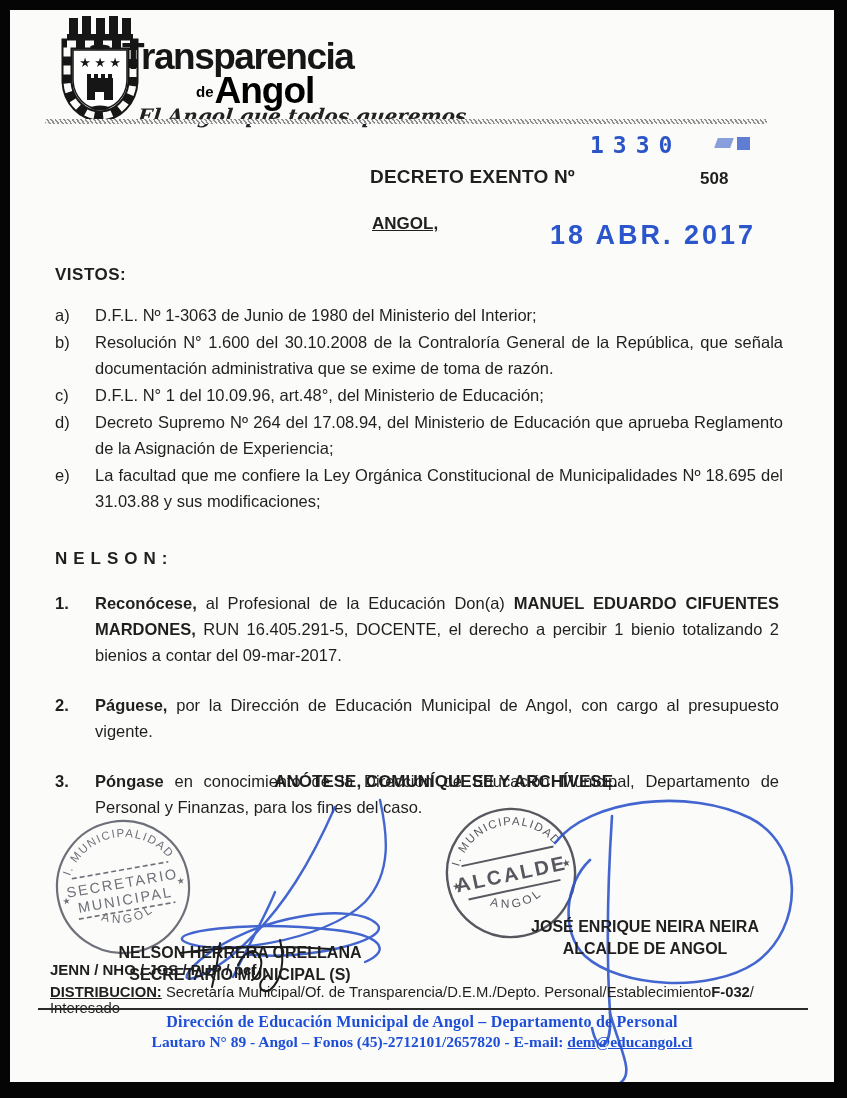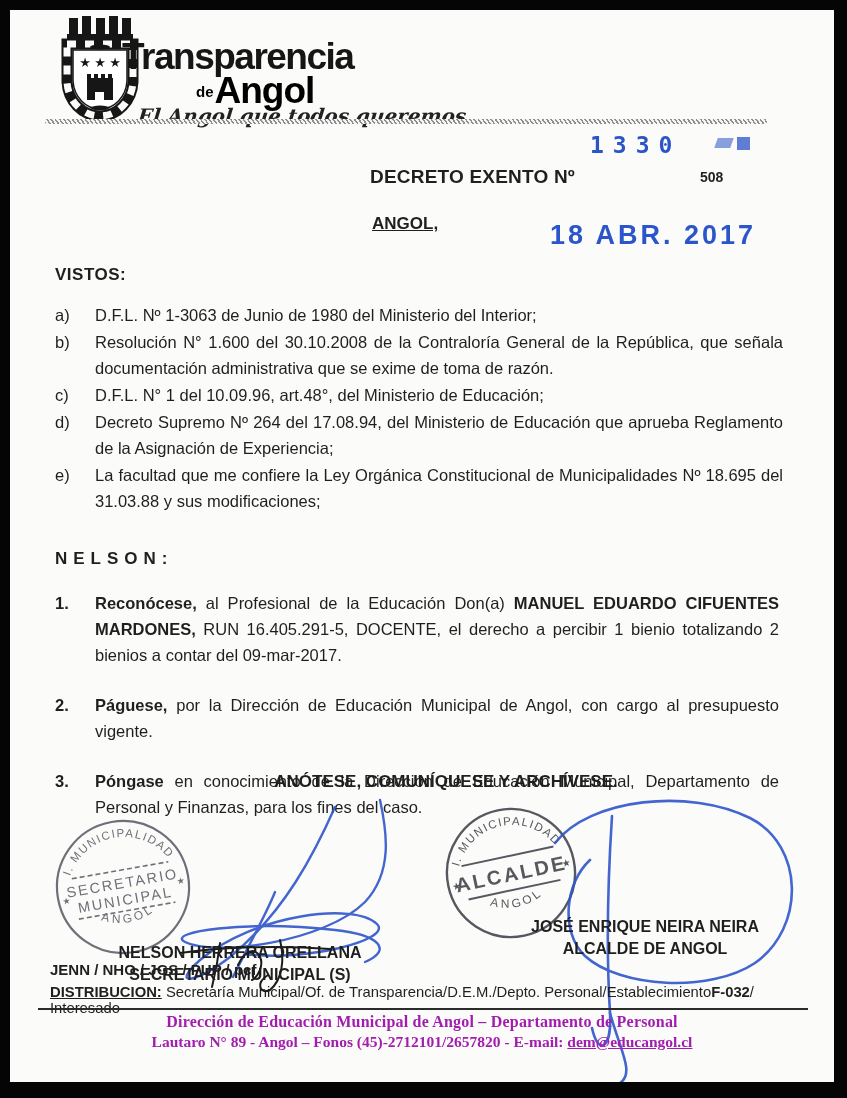--- a/index.html
+++ b/index.html
@@ -20,21 +20,21 @@
   .divider {
     position:absolute; left:35px; top:109px; width:722px; height:5px;
     background:repeating-linear-gradient(55deg,#8f8f8f 0 1.5px,#f5f5f5 1.5px 3.5px);
     border-radius:2px;
   }
   
   .folio { position:absolute; left:580px; top:122px; font-family:"DejaVu Sans Mono", monospace; font-weight:700; font-size:23px; letter-spacing:9px; color:#2b54c6; }
   .smudge1 { position:absolute; left:706px; top:128px; width:16px; height:10px; background:#2b54c6; opacity:.55; transform:skewX(-20deg); }
   .smudge2 { position:absolute; left:727px; top:127px; width:13px; height:13px; background:#2b54c6; opacity:.75; }
   .decree-title { position:absolute; left:360px; top:156px; font-size:19px; font-weight:700; letter-spacing:.2px; }
-  .decree-number { position:absolute; left:690px; top:159px; font-size:14px; font-weight:700;text-align:center; }
+  .decree-number { position:absolute; left:690px; top:159px; font-size:17px; font-weight:700;text-align:center; }
   .city { position:absolute; left:362px; top:204px; font-size:17px; font-weight:700;text-decoration:underline; }
   .date-stamp { position:absolute; left:540px; top:210px; font-size:27px; font-weight:700; letter-spacing:3px; color:#2b55cb; }
   
   .vistos-head { position:absolute; left:45px; top:255px; font-size:17px; font-weight:700; letter-spacing:.5px; }
   .vistos-list { position:absolute; left:45px; top:292px; width:728px; font-size:16.5px; line-height:26px; }
   .vrow { display:flex; margin-bottom:1px; }
   .vletter { width:40px; flex:none; }
   .vtext { flex:1; text-align:justify; }
   .decreto-head { position:absolute; left:45px; top:539px; font-size:17px; font-weight:700; letter-spacing:6px; }
   .decreto-list { position:absolute; left:45px; top:580px; width:724px; font-size:16.5px; line-height:26px; }
@@ -49,21 +49,21 @@
   .stamp-right { position:absolute; left:428px; top:0px; }
   .sig-left { position:absolute; left:115px; top:-8px; }
   .sig-right { position:absolute; left:450px; top:-12px; }
   .names-left { position:absolute; left:80px; top:106px; width:300px; text-align:center; font-size:16px; font-weight:700; line-height:22px;margin-top:36px; }
   .names-right { position:absolute; left:465px; top:116px; width:340px; text-align:center; font-size:16px; font-weight:700; line-height:22px; }
   .sig-black { position:absolute; left:150px; top:925px; }
   .initials { position:absolute; left:40px; top:951px; font-size:15px; font-weight:700; }
   .distribution { position:absolute; left:40px; top:974px; width:762px; font-size:14.8px; }
   .dist-label { font-weight:700; text-decoration:underline; }
   .footer-rule { position:absolute; left:28px; top:998px; width:770px; height:2px; background:#2a2a2a; }
-  .footer { position:absolute; left:0; top:1003px; width:824px; text-align:center; font-family:"Liberation Serif", serif; color:#a21caf; }
+  .footer { position:absolute; left:0; top:1003px; width:824px; text-align:center; font-family:"Liberation Serif", serif; color:#1d4ed8; }
   .f1 { font-size:16px; font-weight:700; letter-spacing:.2px; }
   .f2 { font-size:15.5px; font-weight:700; margin-top:2px; }
   .email { font-weight:700; text-decoration:underline; }
   svg text { font-family:"Liberation Sans", sans-serif; }
 </style>
 </head>
 <body>
 
 <div class="page">
 

